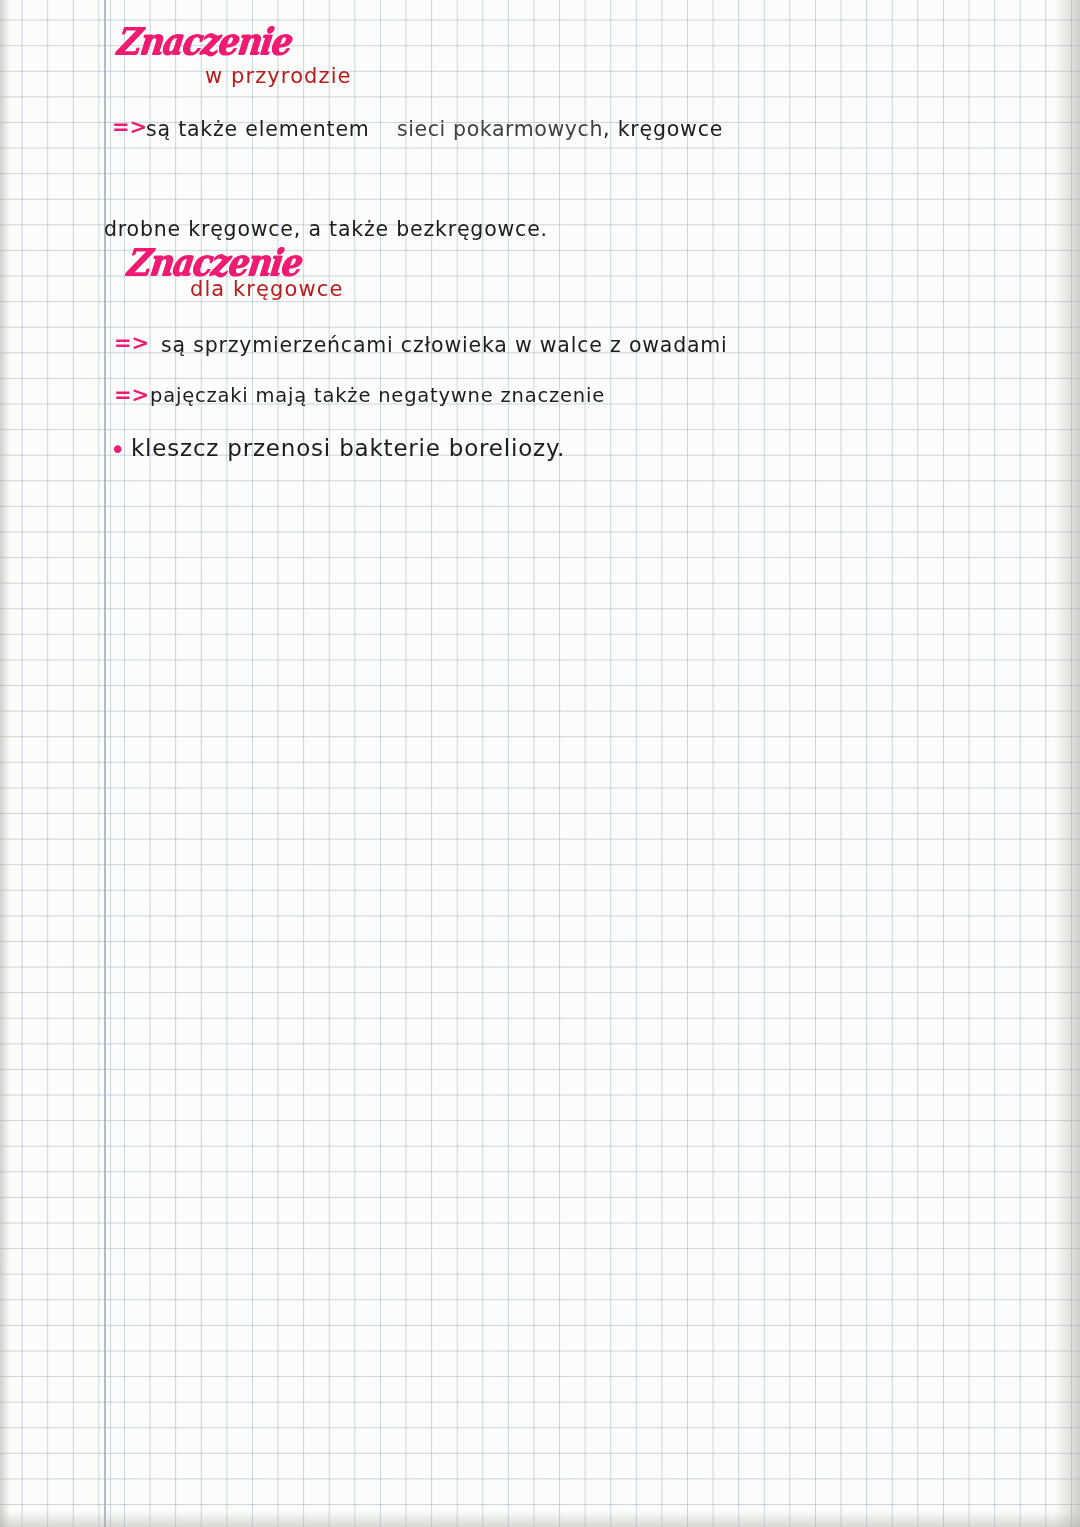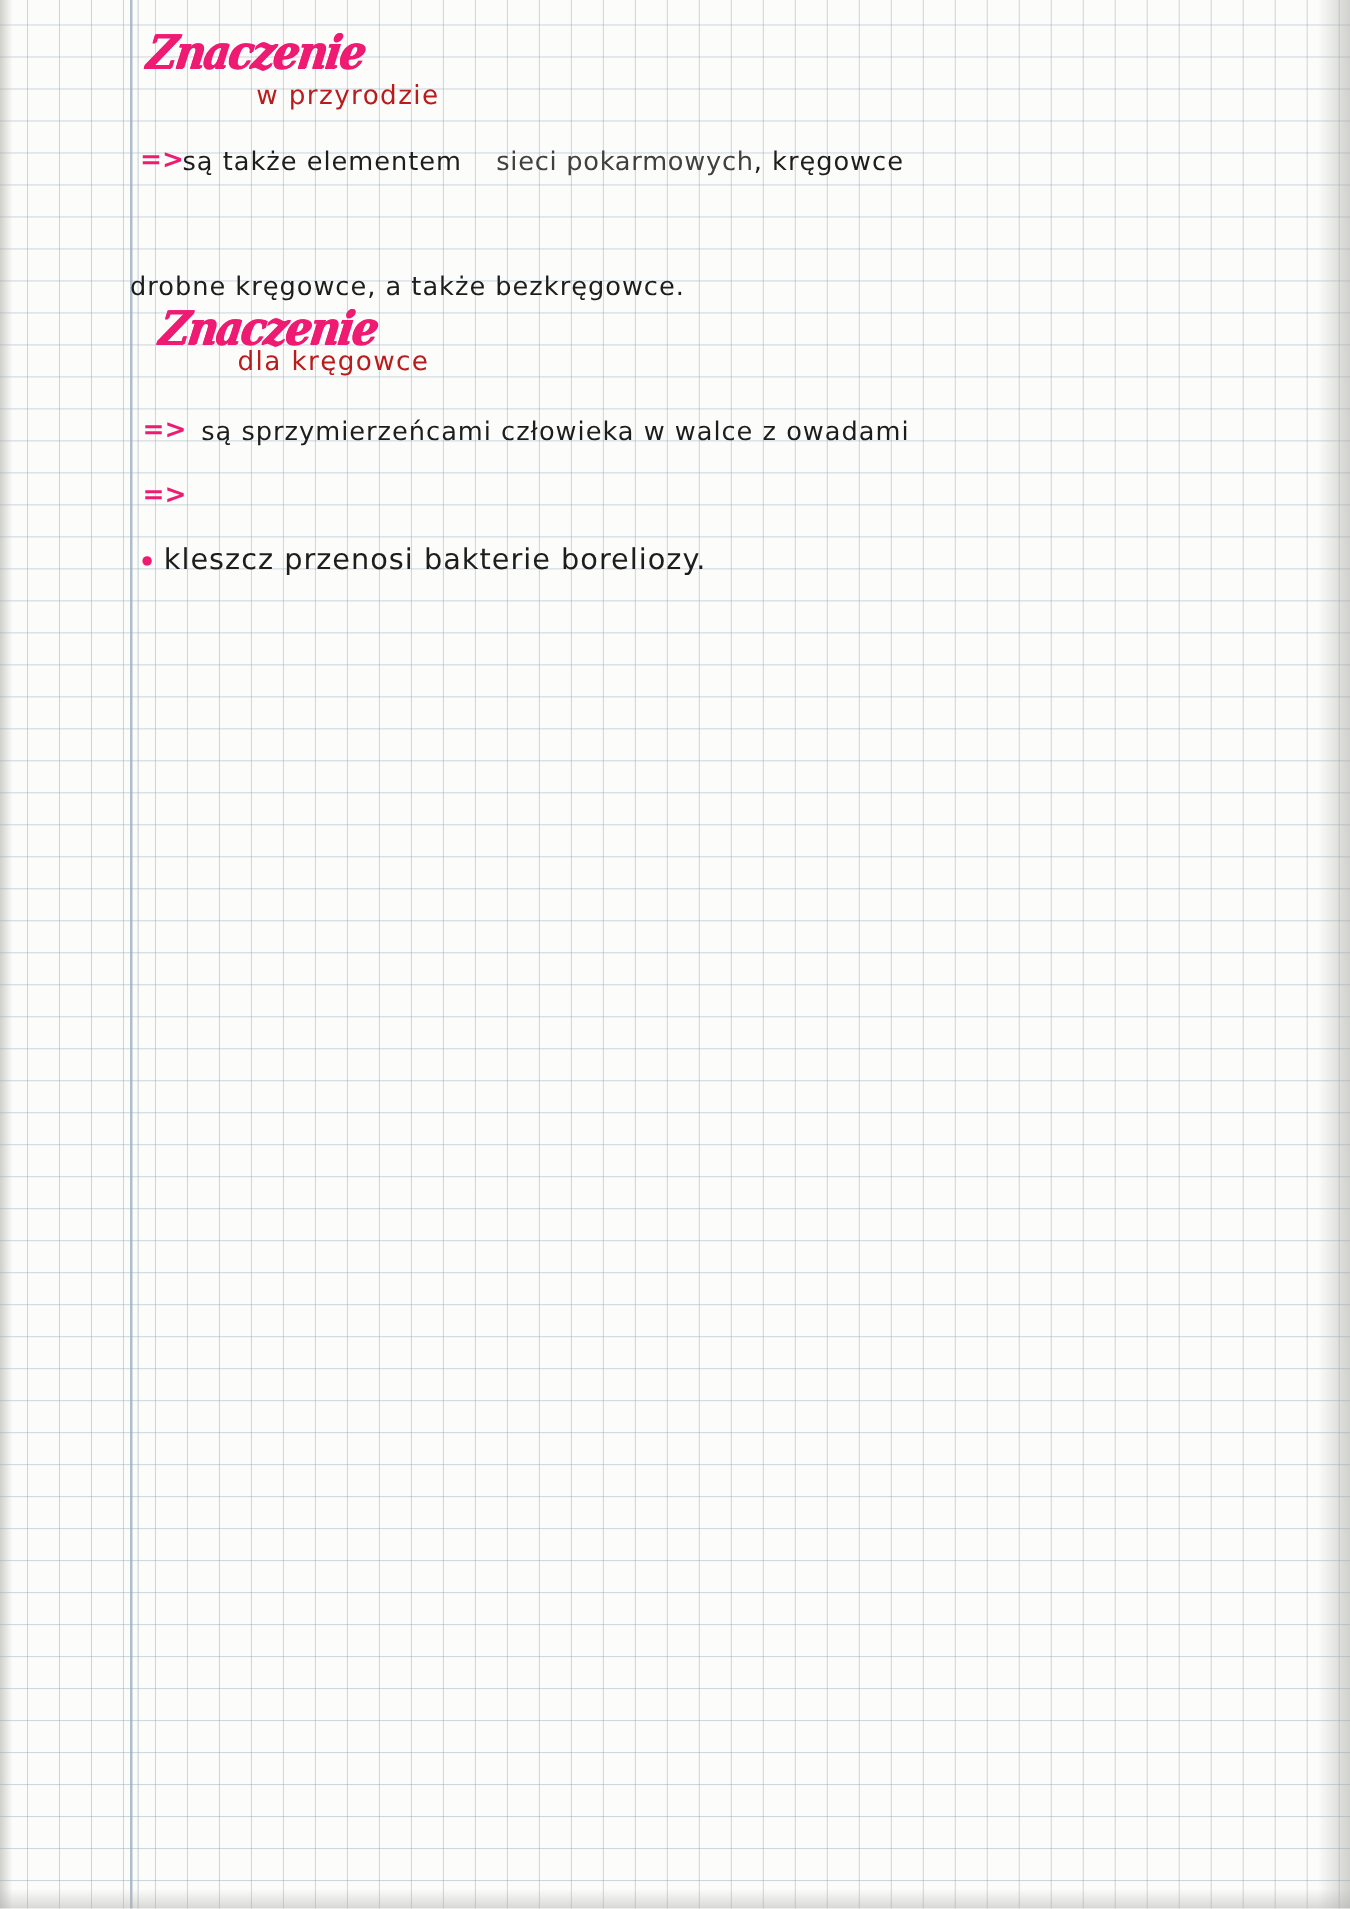--- a/index.html
+++ b/index.html
@@ -142,20 +142,21 @@
     <div class="brush-title" style="top:243px; left:128px;">Znaczenie</div>
 
     <div class="subtitle" style="top:277px; left:190px;">dla kręgowce</div>
 
     <div class="arrow" style="top:331px; left:114px;">=&gt;</div>
 
     <div class="hand-line" style="top:333px; left:150px;margin-left:11px;">są sprzymierzeńcami człowieka w walce z owadami</div>
 
     <div class="arrow" style="top:383px; left:114px;">=&gt;</div>
 
+    <div class="hand-line" style="top:384px; left:150px; font-size:19.5px;">pajęczaki mają także negatywne znaczenie</div>
 
     <div class="bullet-dot" style="top:437px; left:110px;">•</div>
 
     <div class="hand-line" style="top:435px; left:131px; font-size:23px;">kleszcz przenosi bakterie boreliozy.</div>
 
   </div>
 
   <div class="page-edge-left"></div>
   <div class="page-edge-right"></div>
   <div class="page-edge-bottom"></div>

